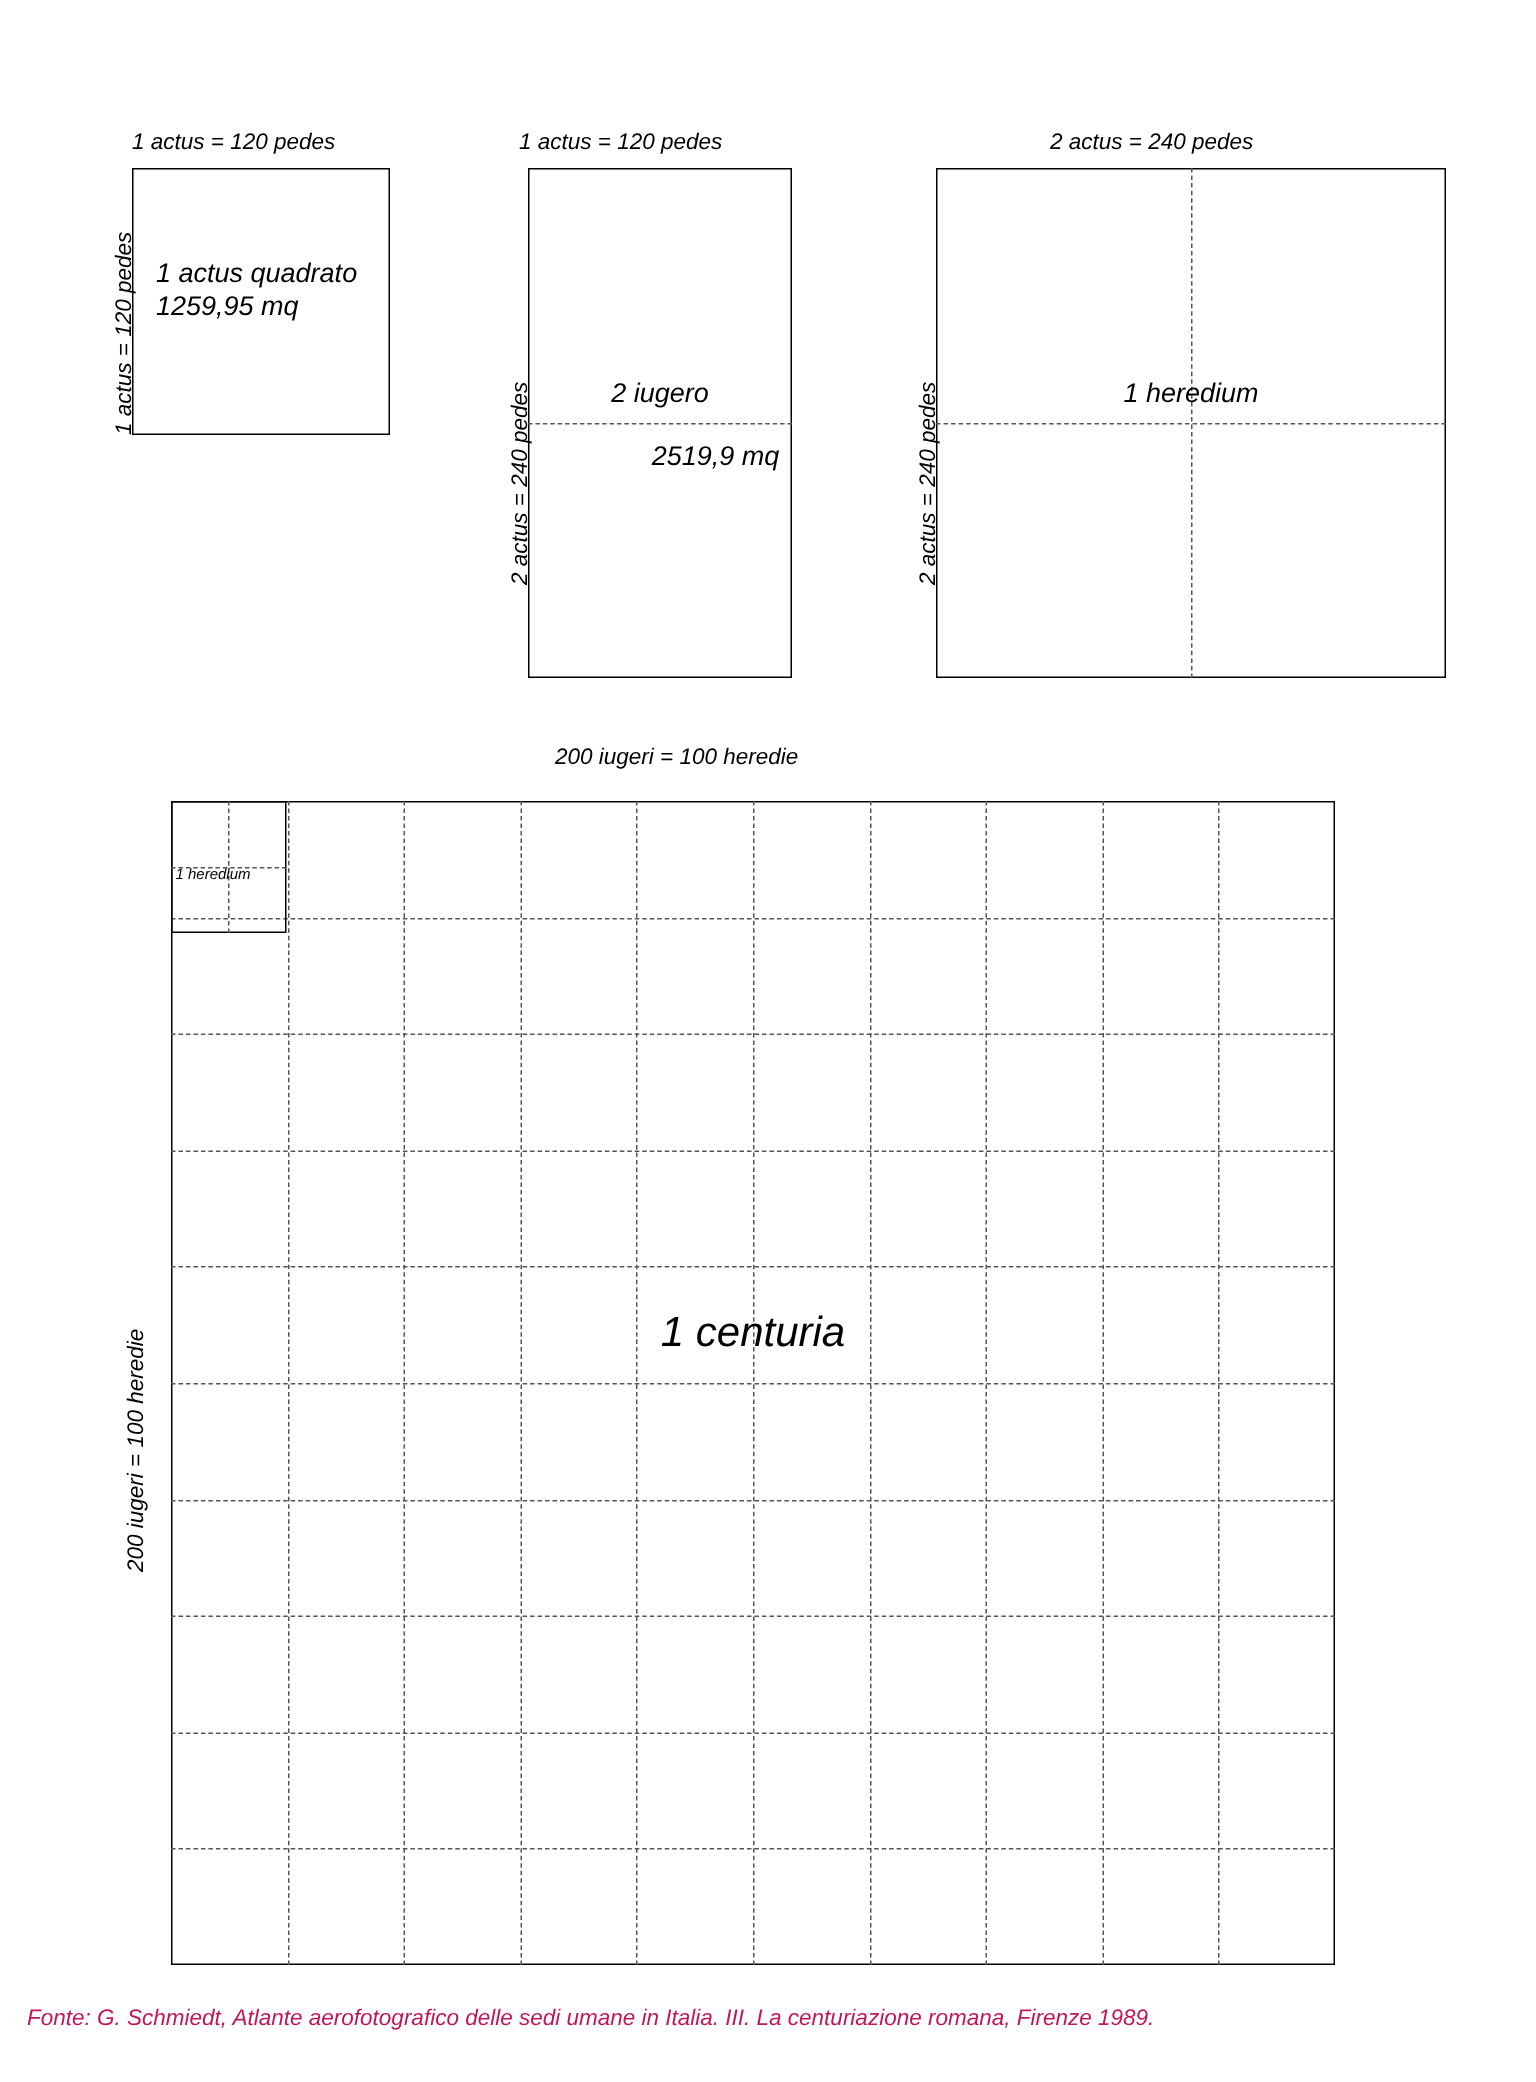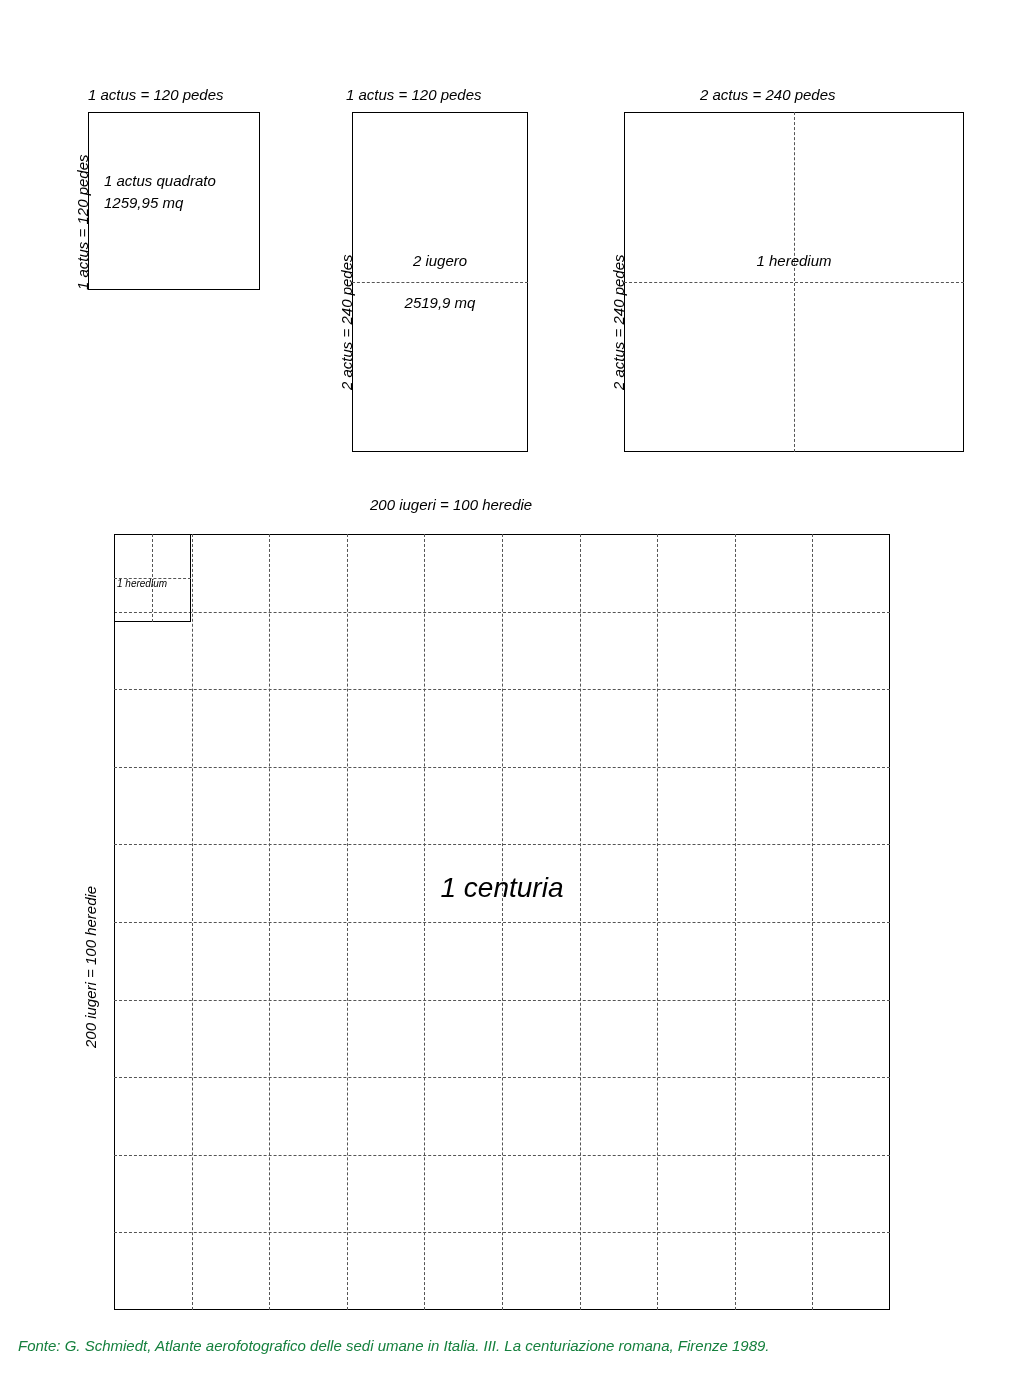--- a/index.html
+++ b/index.html
@@ -43,40 +43,40 @@
     height: 0;
   }
   .dash-v {
     position: absolute;
     border-left: 1px dashed #555;
     width: 0;
   }
   .inner-text {
     position: absolute;
     font-style: italic;
-    font-size: 15px;
+    font-size: 18px;
     text-align: center;
     white-space: nowrap;
     color: #000;
   }
 
   
   #fig1-box { left: 88px; top: 112px; width: 172px; height: 178px; }
   #fig1-top-label { left: 88px; top: 86px; }
   #fig1-left-label { left: 74px; top: 290px; }
   #fig1-line1 { left: 104px; top: 172px; }
   #fig1-line2 { left: 104px; top: 194px; text-align: right; }
 
   
   #fig2-box { left: 352px; top: 112px; width: 176px; height: 340px; }
   #fig2-top-label { left: 346px; top: 86px; }
   #fig2-left-label { left: 338px; top: 390px; }
   #fig2-dash { left: 352px; top: 282px; width: 176px; }
   #fig2-line1 { left: 352px; top: 252px; width: 176px; }
-  #fig2-line2 { left: 352px; top: 294px; width: 176px; }
+  #fig2-line2 { left: 352px; top: 294px; width: 176px; padding-left: 37px; }
 
   
   #fig3-box { left: 624px; top: 112px; width: 340px; height: 340px; }
   #fig3-top-label { left: 700px; top: 86px; }
   #fig3-left-label { left: 610px; top: 390px; }
   #fig3-dash-h { left: 624px; top: 282px; width: 340px; }
   #fig3-dash-v { left: 794px; top: 112px; height: 340px; }
   #fig3-line1 { left: 624px; top: 252px; width: 340px; }
   #fig3-line2 { left: 624px; top: 294px; width: 340px; }
 
@@ -100,21 +100,21 @@
     font-size: 28px;
   }
 
   
   #source {
     position: absolute;
     left: 18px;
     top: 1337px;
     font-style: italic;
     font-size: 15px;
-    color: #15803d;
+    color: #be185d;
   }
 </style>
 </head>
 <body>
 
 <div id="page">
 
   <div class="lbl" id="fig1-top-label">1 actus = 120 pedes</div>
   <div class="lbl vert" id="fig1-left-label">1 actus = 120 pedes</div>
   <div class="box" id="fig1-box"></div>

